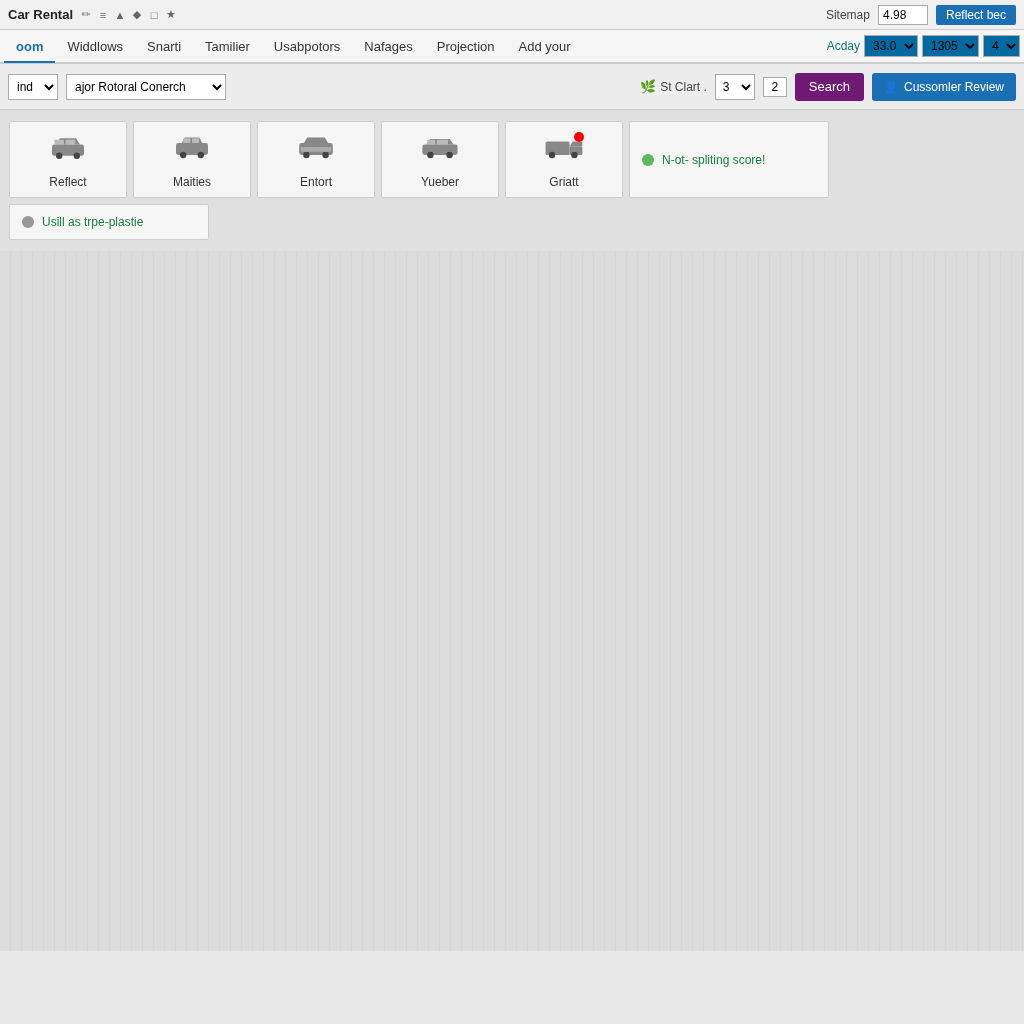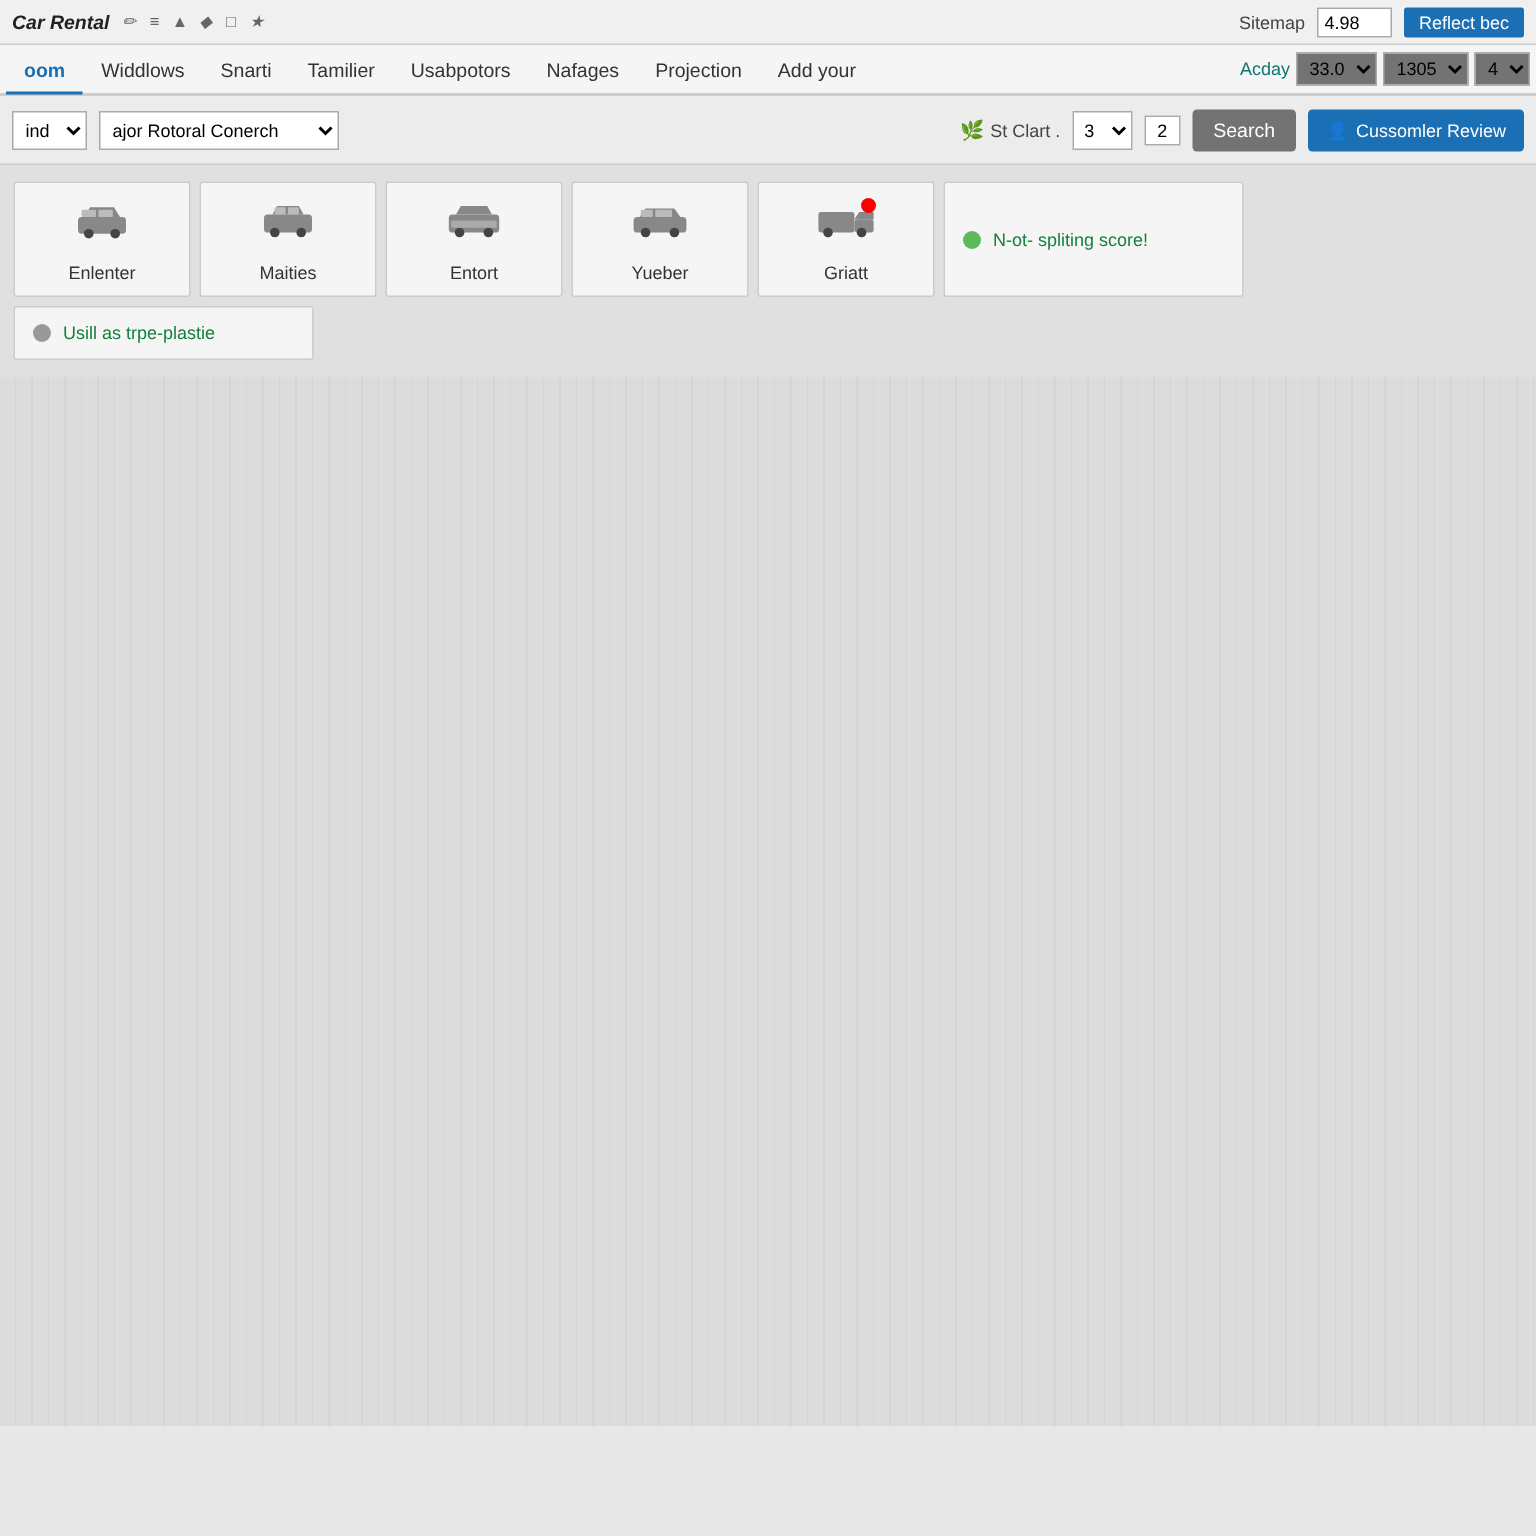--- a/index.html
+++ b/index.html
@@ -17,21 +17,20 @@
       background: #f0f0f0;
       border-bottom: 1px solid #ccc;
       padding: 4px 8px;
       height: 30px;
     }
     .title-bar-left {
       display: flex;
       align-items: center;
       gap: 6px;
       flex: 1;
-      font-style: italic;
     }
     .title-text {
       font-weight: bold;
       font-size: 13px;
       color: #222;
     }
     .title-icons {
       display: flex;
       gap: 3px;
       align-items: center;
@@ -102,21 +101,21 @@
     .nav-right {
       margin-left: auto;
       display: flex;
       align-items: center;
       gap: 4px;
     }
     .nav-select {
       height: 22px;
       font-size: 12px;
       border: 1px solid #aaa;
-      background: #737373;
+      background: #0369a1;
       padding: 0 4px;
       cursor: pointer;
     }
 
     
     .filter-bar {
       display: flex;
       align-items: center;
       background: #ececec;
       border-bottom: 1px solid #ccc;
@@ -167,21 +166,21 @@
     }
     .num-badge {
       background: white;
       border: 1px solid #aaa;
       padding: 2px 6px;
       font-size: 12px;
       min-width: 24px;
       text-align: center;
     }
     .search-btn {
-      background: #737373;
+      background: #701a75;
       color: white;
       border: none;
       padding: 4px 14px;
       font-size: 13px;
       cursor: pointer;
       border-radius: 3px;
       height: 28px;
     }
     .customer-review-btn {
       background: #1a6fb5;
@@ -372,21 +371,21 @@
     <div class="vehicle-icon">
       <svg class="car-icon-svg" viewBox="0 0 50 30" fill="none" xmlns="http://www.w3.org/2000/svg">
         <rect x="5" y="12" width="40" height="14" rx="3" fill="#888"></rect>
         <path d="M10 12 L15 4 L35 4 L40 12Z" fill="#888"></path>
         <circle cx="14" cy="26" r="4" fill="#444"></circle>
         <circle cx="36" cy="26" r="4" fill="#444"></circle>
         <rect x="8" y="6" width="12" height="6" rx="1" fill="#bbb"></rect>
         <rect x="22" y="6" width="12" height="6" rx="1" fill="#bbb"></rect>
       </svg>
     </div>
-    <span class="vehicle-label">Enlenter</span>
+    <span class="vehicle-label">Reflect</span>
   </div>
 
 
   <div class="vehicle-card">
     <div class="vehicle-icon">
       <svg class="car-icon-svg" viewBox="0 0 50 30" fill="none" xmlns="http://www.w3.org/2000/svg">
         <rect x="5" y="10" width="40" height="15" rx="3" fill="#888"></rect>
         <path d="M12 10 L16 3 L34 3 L38 10Z" fill="#888"></path>
         <circle cx="14" cy="25" r="4" fill="#444"></circle>
         <circle cx="36" cy="25" r="4" fill="#444"></circle>

